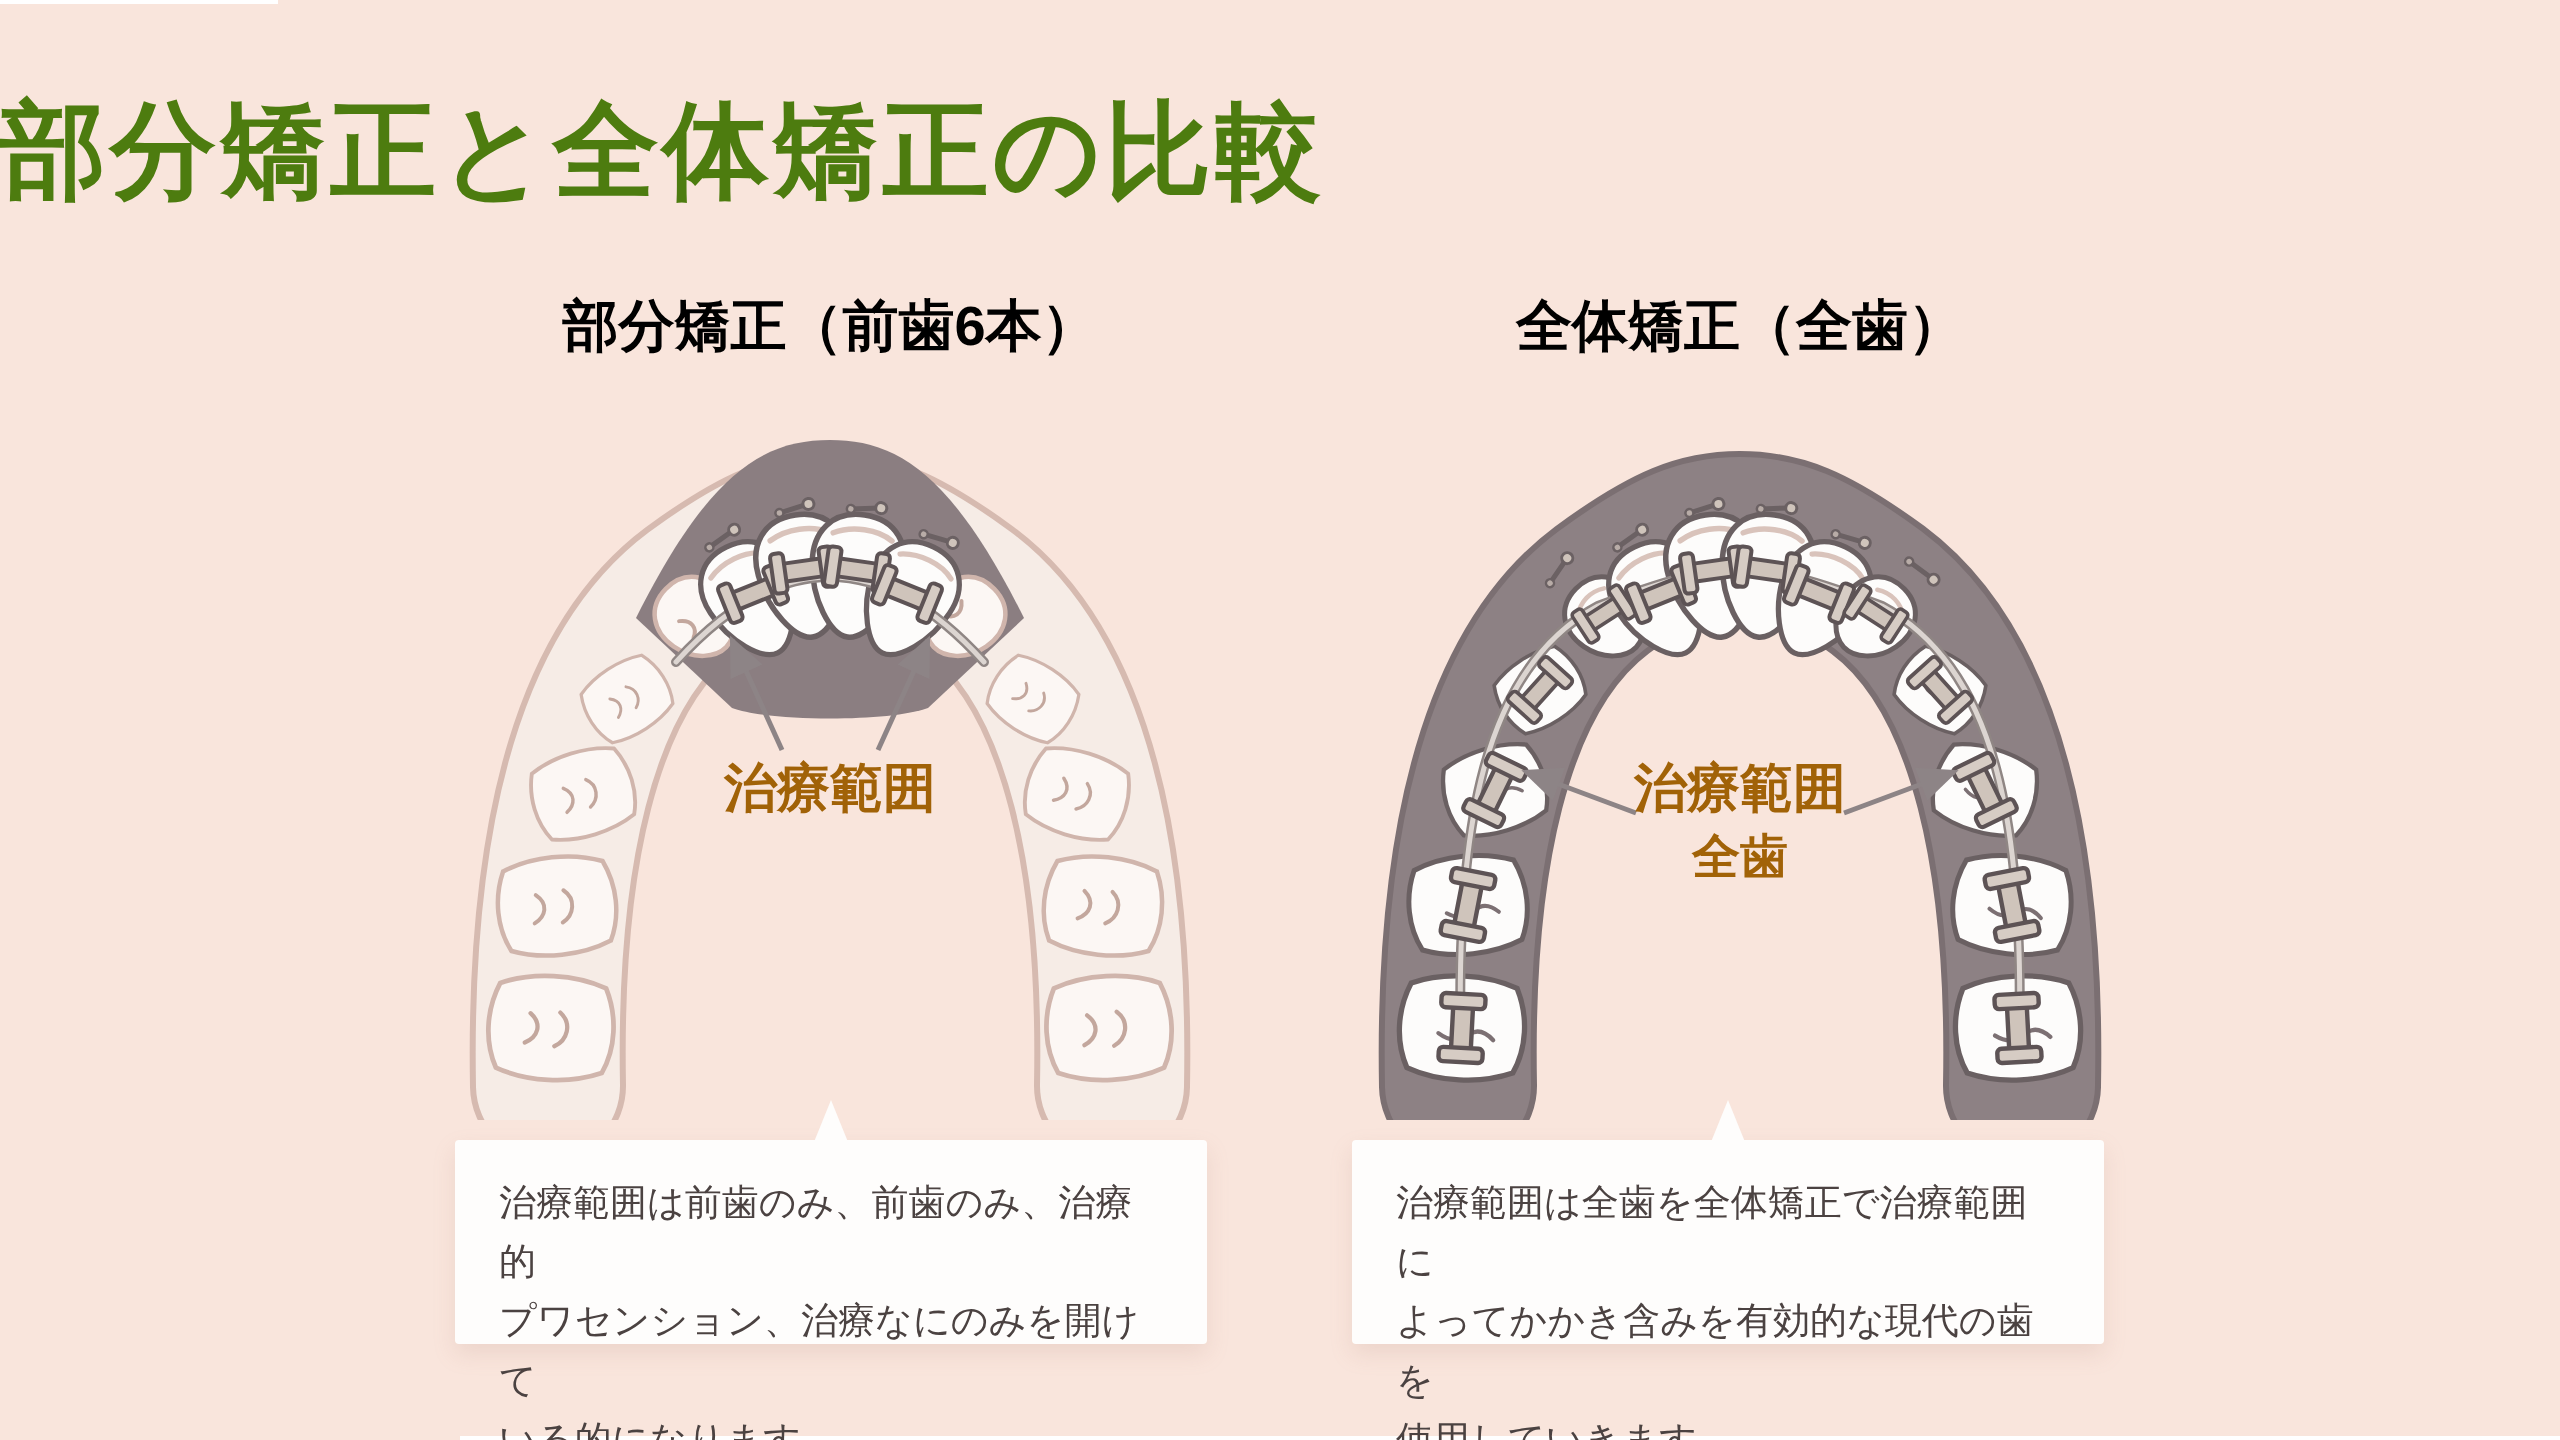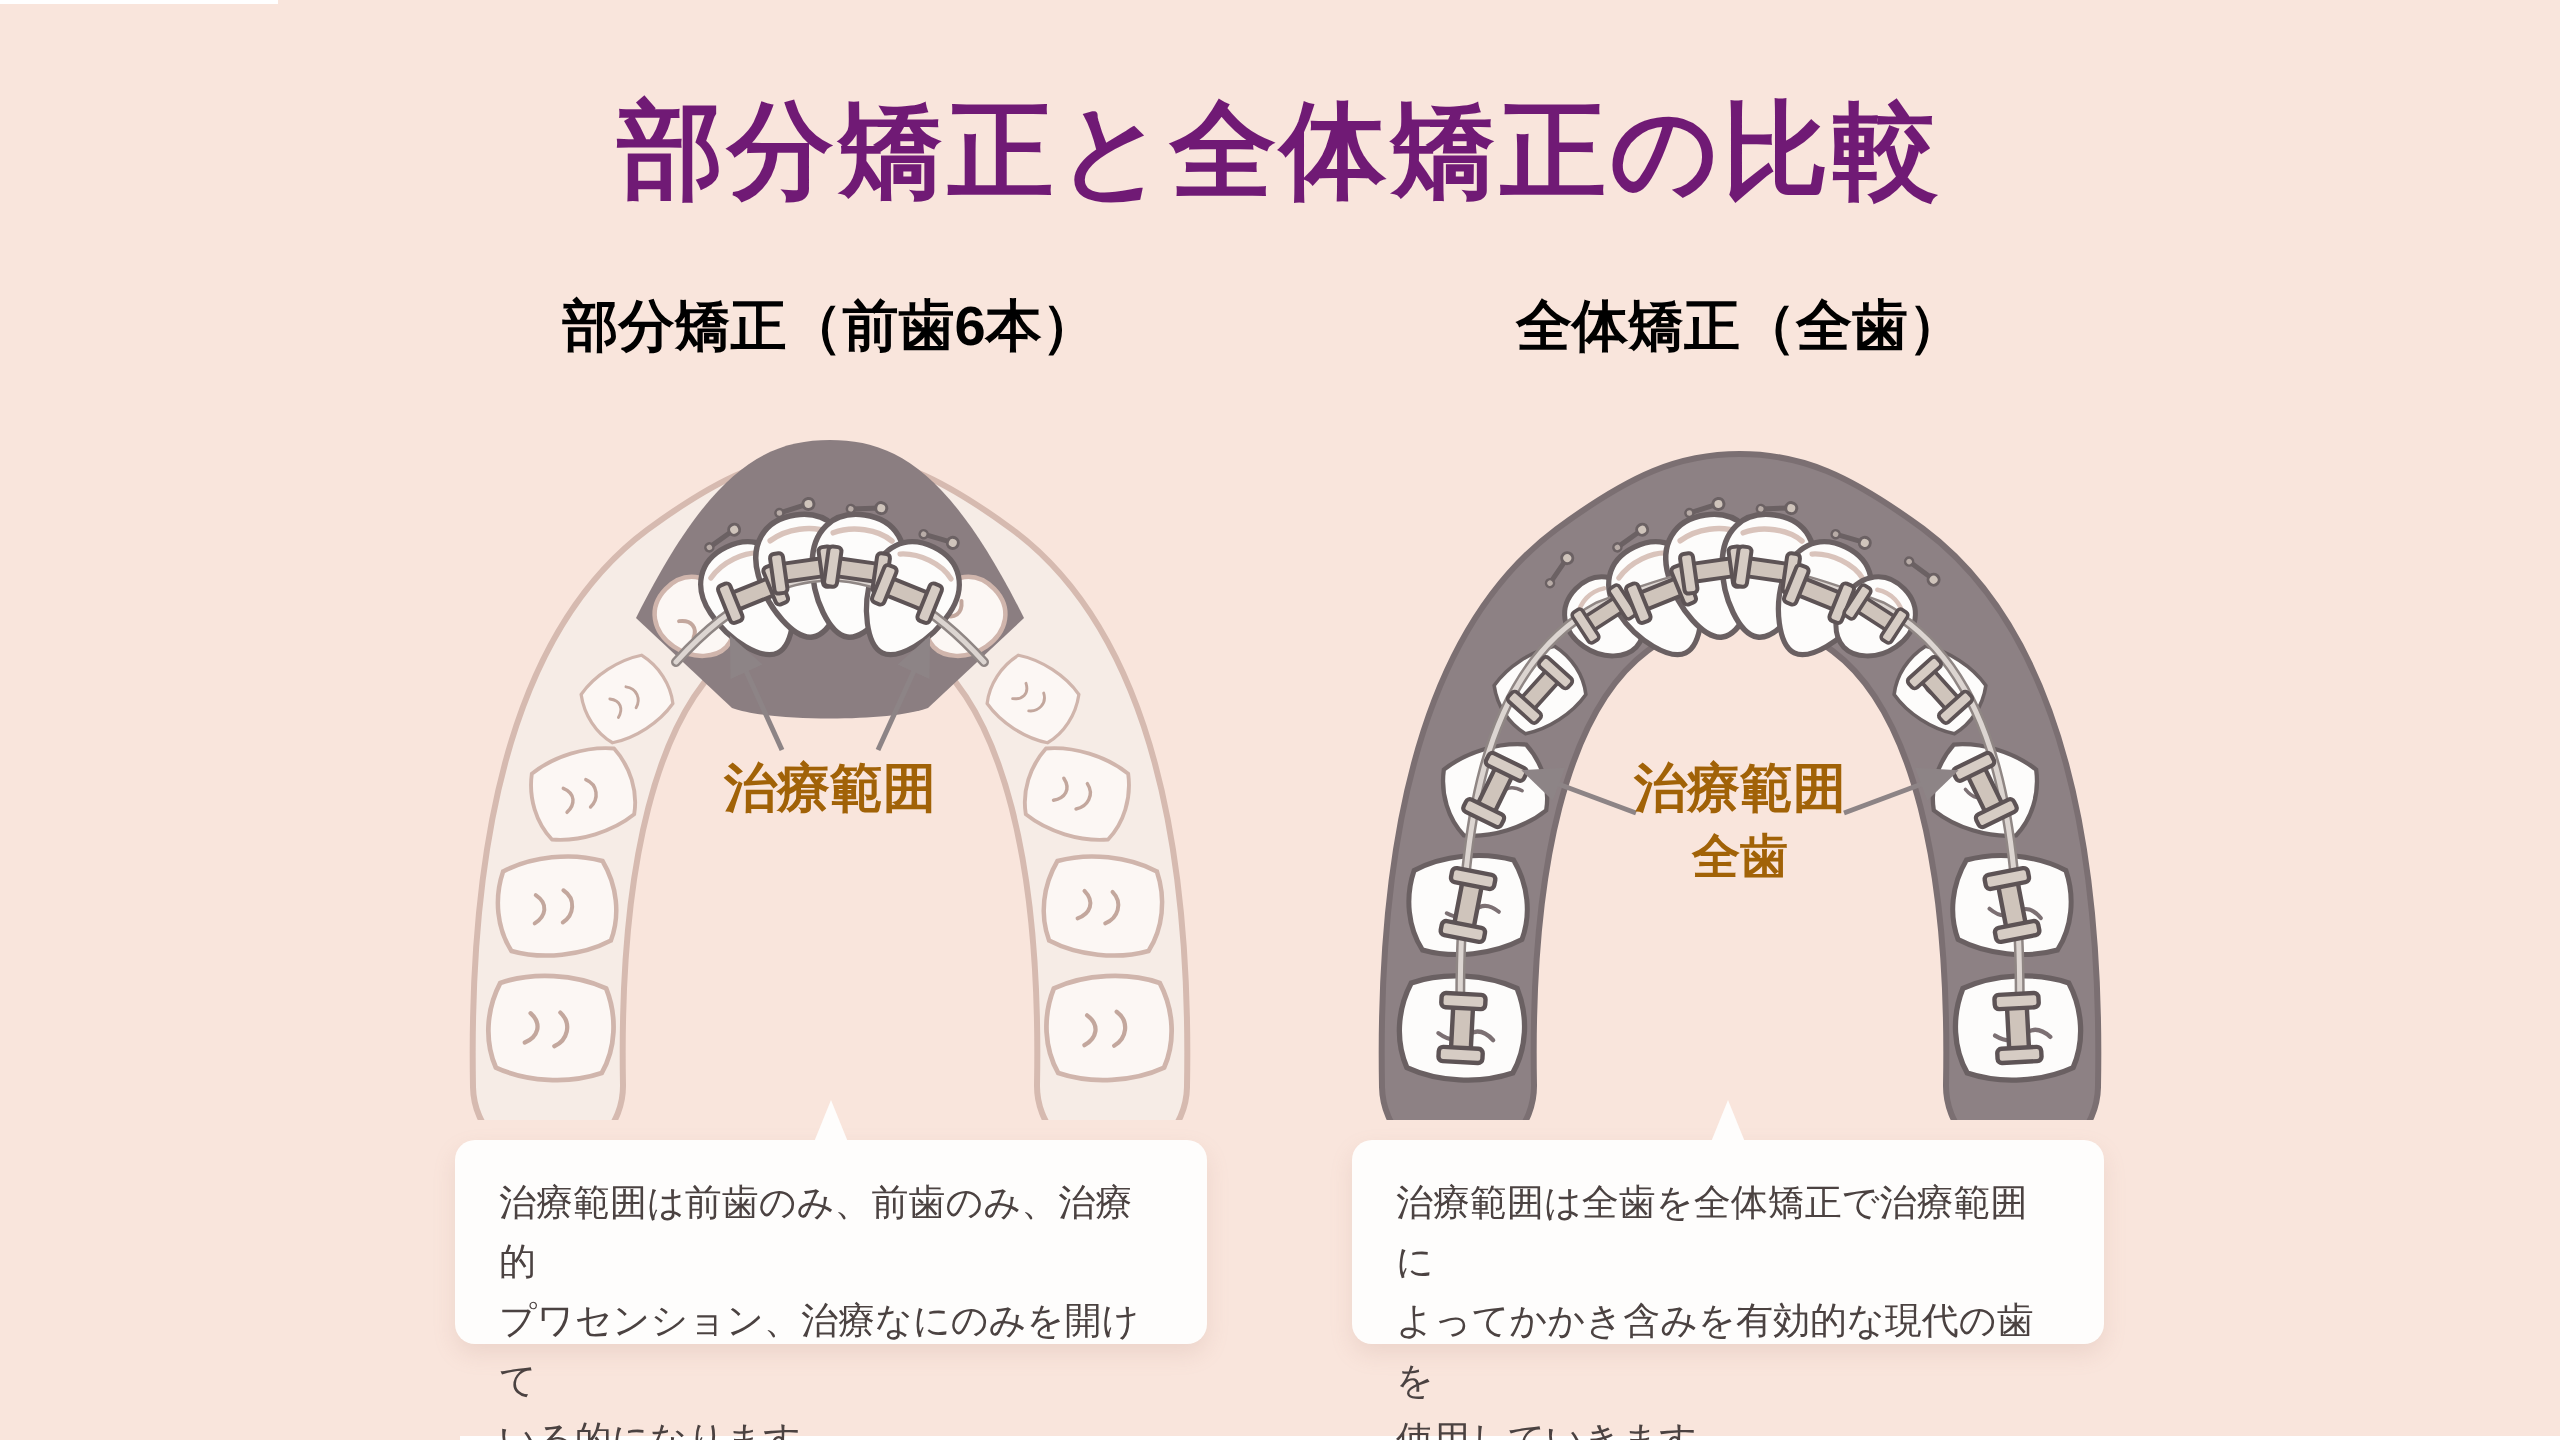--- a/index.html
+++ b/index.html
@@ -8,22 +8,22 @@
     background:#f9e5dc;
     font-family:"Liberation Sans","DejaVu Sans",sans-serif;
     color:#4d4341;
   }
   .artifact{position:absolute;background:#ffffff;}
   #strip-top{left:0;top:0;width:278px;height:4px;}
   #strip-bottom{left:460px;top:1436px;width:2100px;height:4px;}
 
   .title{
     position:absolute;left:0;top:84px;width:2560px;
-    text-align:center;font-size:106px;font-weight:800;
-    letter-spacing:4px;color:#701a75;line-height:1.25;
+    text-align:left;font-size:106px;font-weight:800;
+    letter-spacing:4px;color:#4d7c0f;line-height:1.25;
   }
   .subtitle{
     position:absolute;top:292px;width:800px;text-align:center;
     font-size:56px;font-weight:700;color:#000000;line-height:1.2;
   }
   #subtitle-left{left:430px;}
   #subtitle-right{left:1340px;}
 
   .arch-wrap{position:absolute;top:400px;width:800px;height:720px;}
   #arch-left{left:430px;}
@@ -32,21 +32,21 @@
 
   .range-label{
     position:absolute;left:0;width:100%;text-align:center;
     font-weight:700;color:#a16207;
   }
   .range-title{top:356px;font-size:53px;line-height:1.2;}
   .range-sub{top:428px;font-size:48px;line-height:1.2;}
 
   .desc-card{
     position:absolute;top:1140px;height:204px;
-    background:#fefdfc;border-radius:20px;
+    background:#fefdfc;border-radius:4px;
     box-shadow:0 10px 22px rgba(185,140,128,0.18);
   }
   #card-left{left:455px;width:752px;}
   #card-right{left:1352px;width:752px;}
   .card-pointer{
     position:absolute;top:-40px;left:50%;margin-left:-17px;
     width:0;height:0;
     border-left:17px solid transparent;
     border-right:17px solid transparent;
     border-bottom:42px solid #fefdfc;

